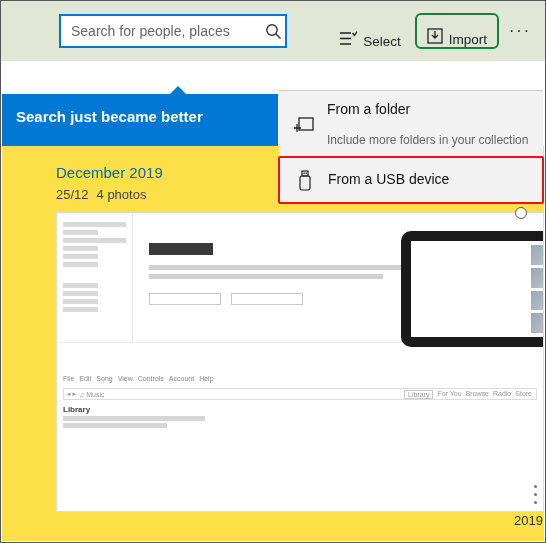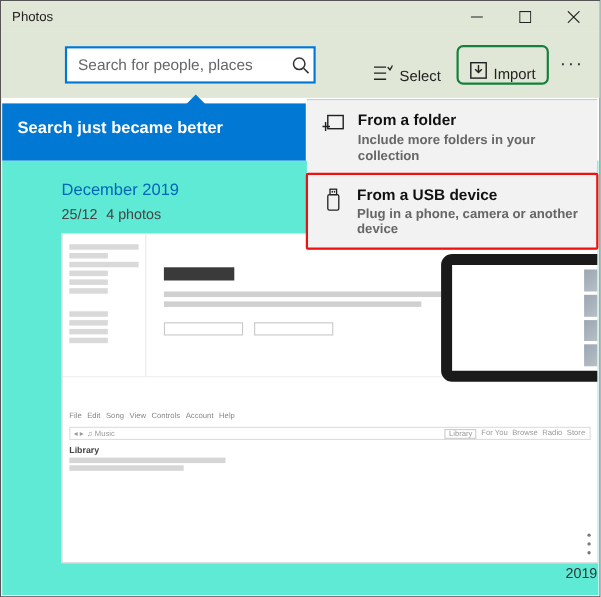--- a/index.html
+++ b/index.html
@@ -25,29 +25,29 @@
   .more { width: 34px; display: flex; align-items: center; justify-content: center; font-size: 16px; letter-spacing: 2px; color: #222; }
 
   
   .carat { position: absolute; left: 168px; top: 85px; width: 0; height: 0; border-left: 9px solid transparent; border-right: 9px solid transparent; border-bottom: 9px solid #0078d4; z-index: 3; }
 
   
   .tip { position: absolute; left: 1px; top: 93px; width: 276px; height: 52px; background: #0078d4; color: #fff; font-size: 15px; font-weight: 600; padding: 14px 14px; z-index: 2; }
 
   
   .menu { position: absolute; left: 278px; top: 89px; right: 2px; background: #f2f2f2; border-top: 1px solid #ccc; border-bottom: 1px solid #d6d6d6; z-index: 2; }
-  .menu-item { display: flex; gap: 12px; padding: 10px 14px; align-items: flex-start; font-weight: bold; }
+  .menu-item { display: flex; gap: 12px; padding: 10px 14px; align-items: center; }
   .menu-item + .menu-item { border-top: 1px solid #d6d6d6; }
   .menu-item .micon { width: 22px; padding-top: 2px; display: flex; justify-content: center; }
   .menu-item .mlabel { font-size: 14px; color: #111; line-height: 1.25; }
-  .menu-item .msub { font-size: 12px; color: #666; margin-top: 1px; }
+  .menu-item .msub { font-size: 12px; color: #666; margin-top: 14px; }
   .menu-item.hl { border: 2px solid #e11; border-radius: 2px; margin: -1px; }
 
   
-  .content { position: absolute; left: 1px; right: 1px; top: 145px; bottom: 1px; padding: 18px 38px 8px 54px; background: #5eead4; }
+  .content { position: absolute; left: 1px; right: 1px; top: 145px; bottom: 1px; padding: 18px 38px 8px 54px; background: #fde047; }
   .month { color: #0066b8; font-size: 15px; margin-bottom: 6px; }
   .meta { color: #444; font-size: 13px; margin-bottom: 10px; }
   .meta .sep { display: inline-block; width: 8px; }
   .thumb { width: 488px; height: 300px; border: 1px solid #ddd; background: #fff; position: relative; overflow: hidden; }
 
   
   .tsplit { display: flex; height: 130px; border-bottom: 1px solid #eee; }
   .tside { width: 76px; border-right: 1px solid #e8e8e8; padding: 6px 6px; }
   .tside .ln { height: 5px; background: #d9d9d9; margin: 3px 0; }
   .tside .ln.short { width: 56%; }
@@ -75,38 +75,20 @@
   .knob { width: 12px; height: 12px; border: 1.5px solid #555; border-radius: 50%; margin-left: 4px; background: #fff; }
   .dots { position: absolute; right: 8px; bottom: 38px; display: flex; flex-direction: column; gap: 5px; }
   .dots span { width: 3px; height: 3px; background: #777; border-radius: 50%; }
   .year { position: absolute; right: 2px; bottom: 14px; font-size: 13px; color: #333; margin-left: 30px; }
 </style>
 </head>
 <body>
 
 <div class="frame">
 
-  <div class="titlebar">
-    <span class="title">Photos</span>
-    <div class="win-btn">
-      <svg width="11" height="11" viewBox="0 0 11 11">
-          <path d="M0 5.5 H11" stroke="#222" stroke-width="1"></path>
-        </svg>
-    </div>
-    <div class="win-btn">
-      <svg width="11" height="11" viewBox="0 0 11 11">
-          <rect x="0.5" y="0.5" width="10" height="10" fill="none" stroke="#222" stroke-width="1"></rect>
-        </svg>
-    </div>
-    <div class="win-btn">
-      <svg width="11" height="11" viewBox="0 0 11 11">
-          <path d="M0 0 L11 11 M11 0 L0 11" stroke="#222" stroke-width="1"></path>
-        </svg>
-    </div>
-  </div>
 
   <div class="toolbar">
     <div class="search">
       <input type="text" placeholder="Search for people, places" style="">
       <div class="mag">
         <svg width="17" height="17" viewBox="0 0 17 17">
             <circle cx="7" cy="7" r="5.2" fill="none" stroke="#333" stroke-width="1.4"></circle>
             <path d="M11 11 L15.5 15.5" stroke="#333" stroke-width="1.4"></path>
           </svg>
       </div>
@@ -157,21 +139,20 @@
       <div class="micon">
         <svg width="16" height="22" viewBox="0 0 16 22">
             <rect x="5" y="1" width="6" height="5" fill="none" stroke="#222" stroke-width="1.2"></rect>
             <rect x="3" y="6" width="10" height="14" rx="1.5" fill="none" stroke="#222" stroke-width="1.2"></rect>
             <rect x="6.5" y="2.5" width="1.2" height="1.6" fill="#222"></rect>
             <rect x="8.5" y="2.5" width="1.2" height="1.6" fill="#222"></rect>
           </svg>
       </div>
       <div>
         <div class="mlabel">From a USB device</div>
-        <div class="msub">Plug in a phone, camera or another device</div>
       </div>
     </div>
   </div>
 
   <div class="content">
     <div class="month">December 2019</div>
     <div class="meta">
       <span>25/12</span><span class="sep"></span><span>4 photos</span>
     </div>
 

